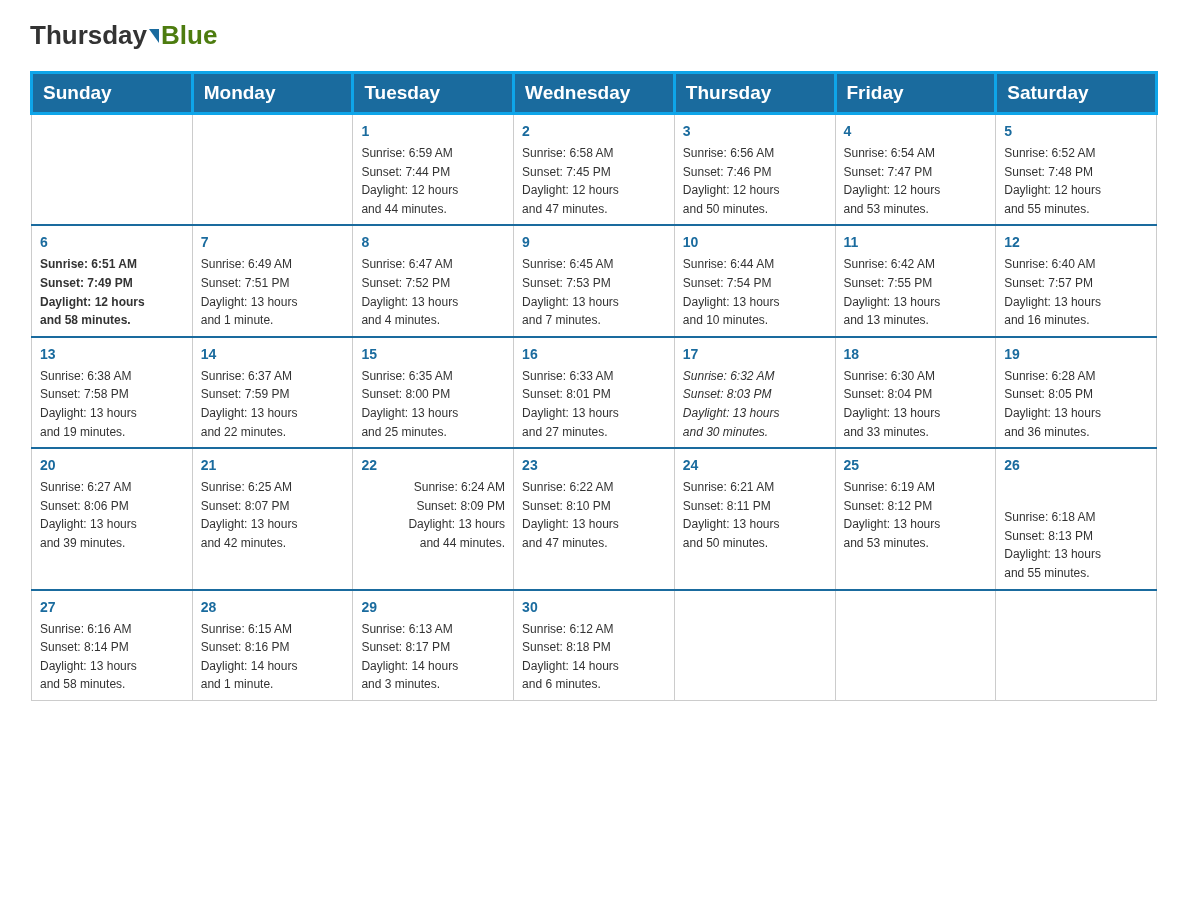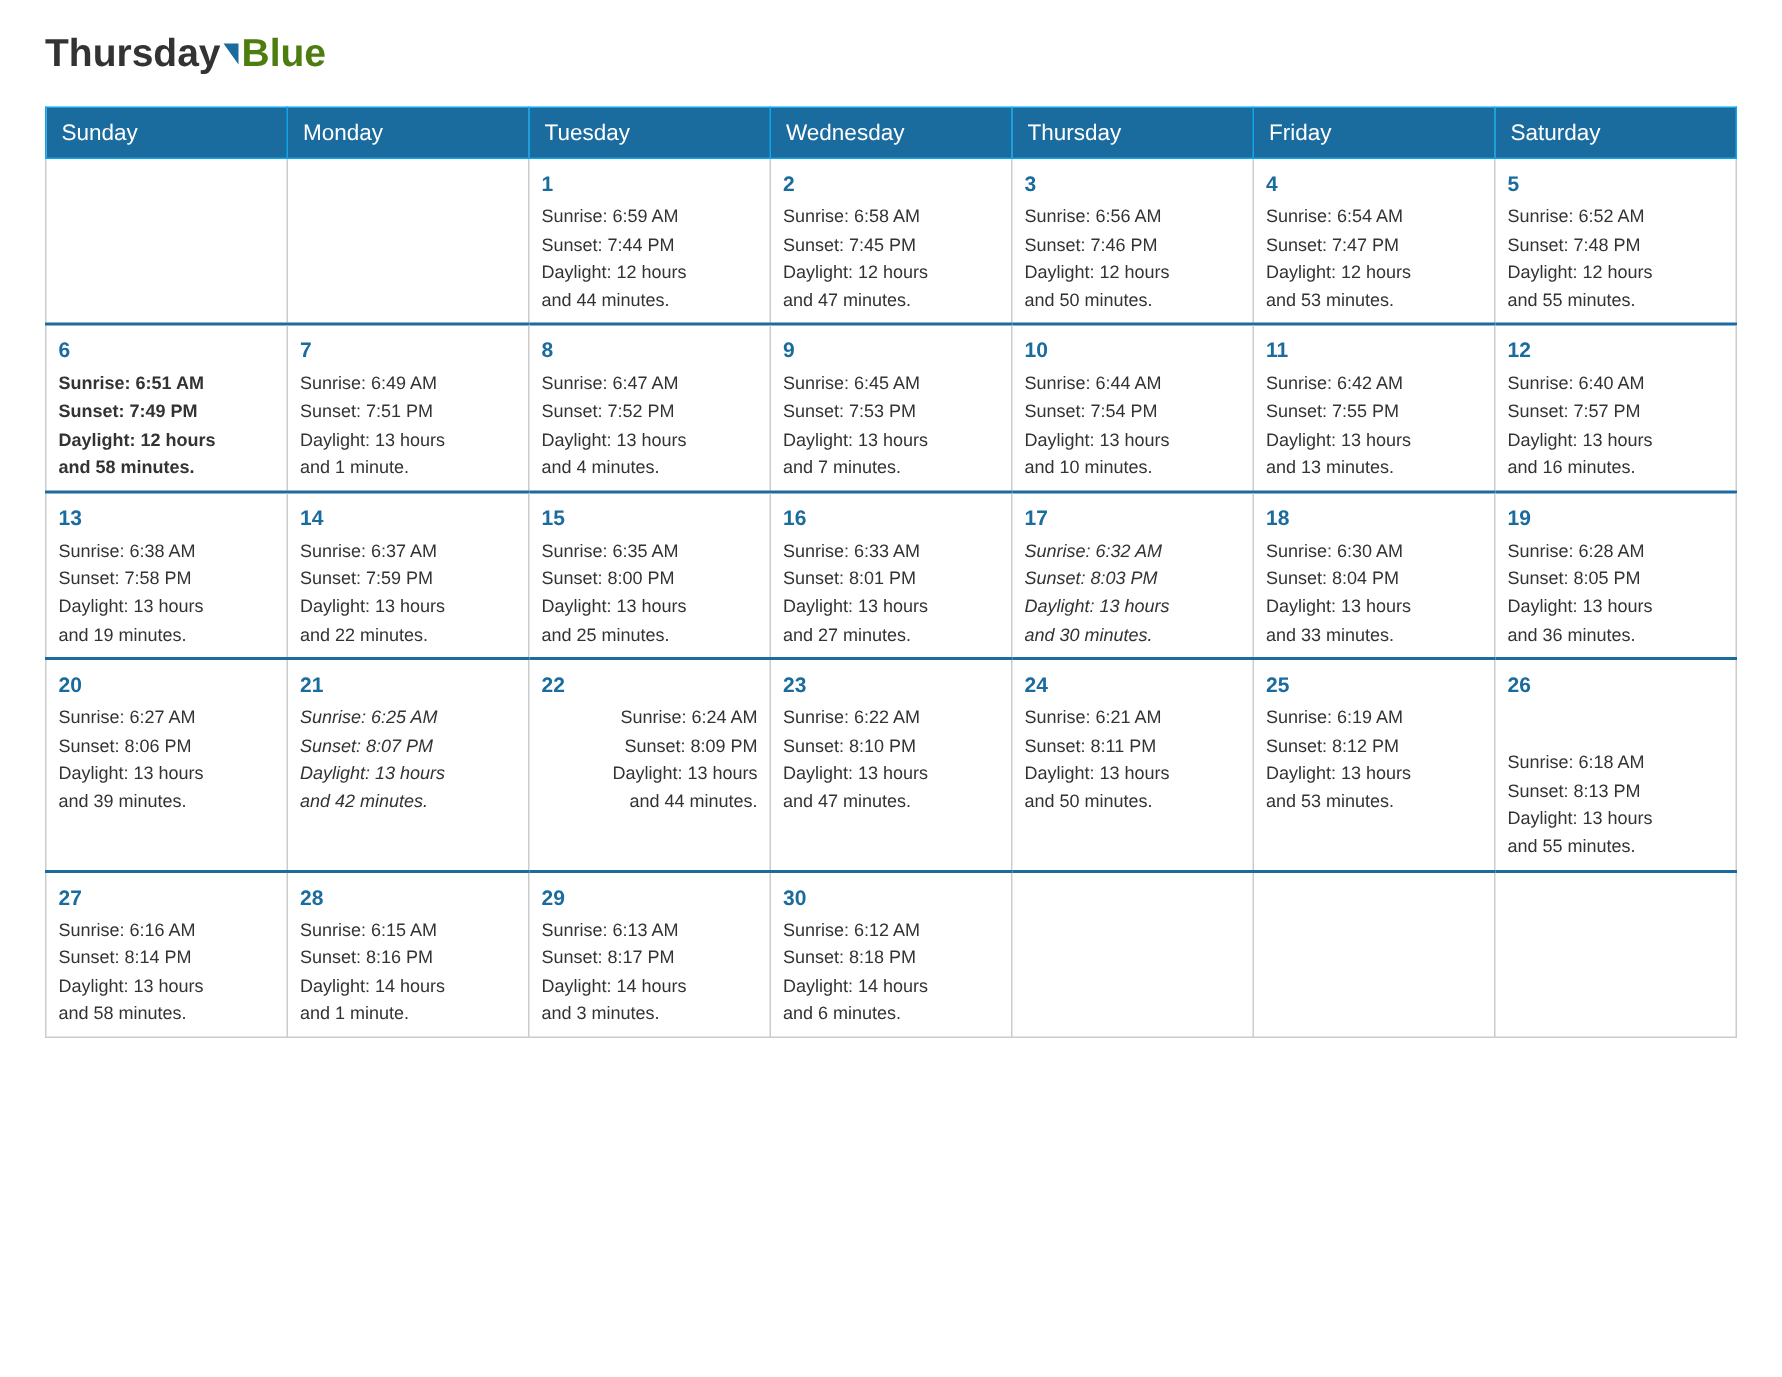--- a/index.html
+++ b/index.html
@@ -58,24 +58,24 @@
     }
     .calendar {
       width: 100%;
       border-collapse: collapse;
       border: 1px solid #aaa;
     }
     .calendar th {
       background-color: #1a6b9e;
       color: #fff;
       padding: 8px 10px;
-      font-size: 15px;
-      font-weight: normal;
+      font-size: 19px;
+      font-weight: bold;
       text-align: left;
-      border: 1px solid #0ea5e9;
+      border: 3px solid #0ea5e9;
     }
     .calendar td {
       vertical-align: top;
       padding: 6px 8px;
       border: 1px solid #ccc;
       width: 14.28%;
       min-height: 100px;
       font-size: 12.5px;
       color: #222;
       line-height: 1.5;
@@ -269,21 +269,21 @@
       <tr class="row-divider">
         <td>
           <span class="day-number">20</span>
           <div class="day-info" style="white-space: pre-line;">Sunrise: 6:27 AM
 Sunset: 8:06 PM
 Daylight: 13 hours
 and 39 minutes.</div>
         </td>
         <td>
           <span class="day-number">21</span>
-          <div class="day-info" style="white-space: pre-line; font-style: italic;">Sunrise: 6:25 AM
+          <div class="day-info" style="white-space: pre-line;">Sunrise: 6:25 AM
 Sunset: 8:07 PM
 Daylight: 13 hours
 and 42 minutes.</div>
         </td>
         <td>
           <span class="day-number">22</span>
           <div class="day-info" style="white-space: pre-line; text-align: right;">Sunrise: 6:24 AM
 Sunset: 8:09 PM
 Daylight: 13 hours
 and 44 minutes.</div>

